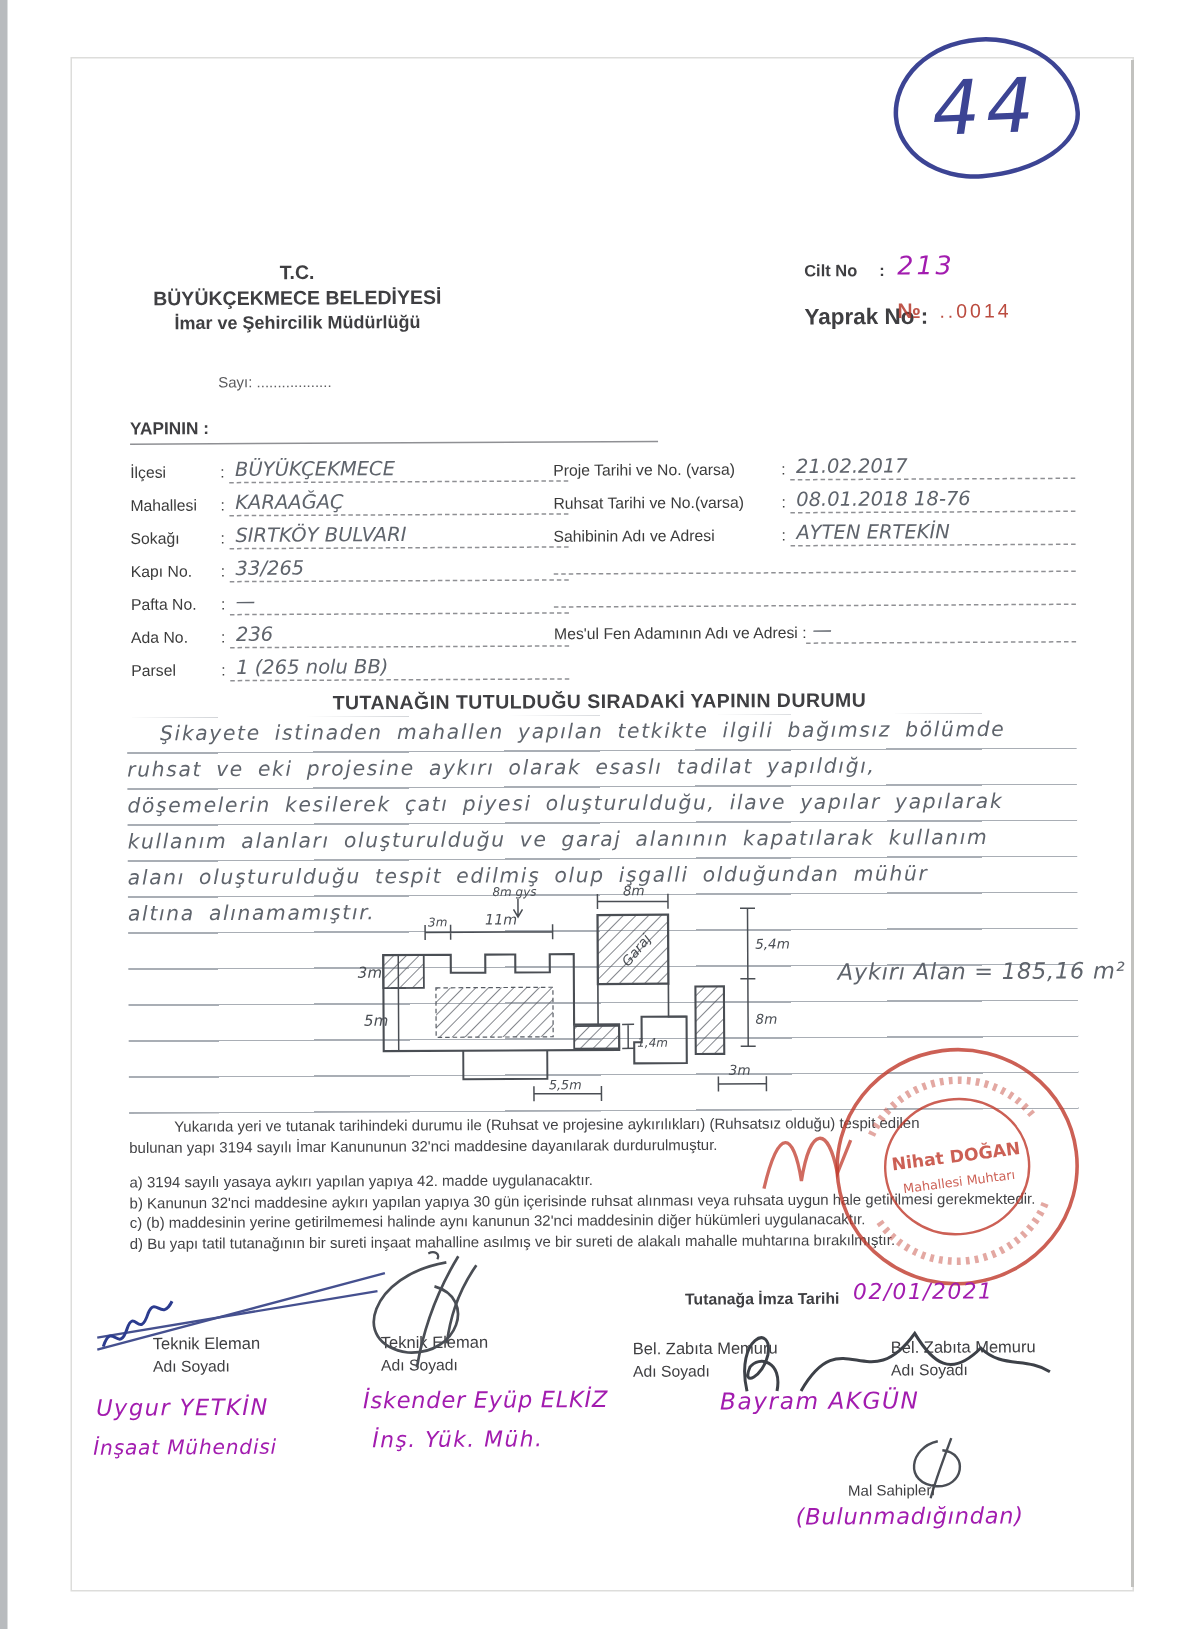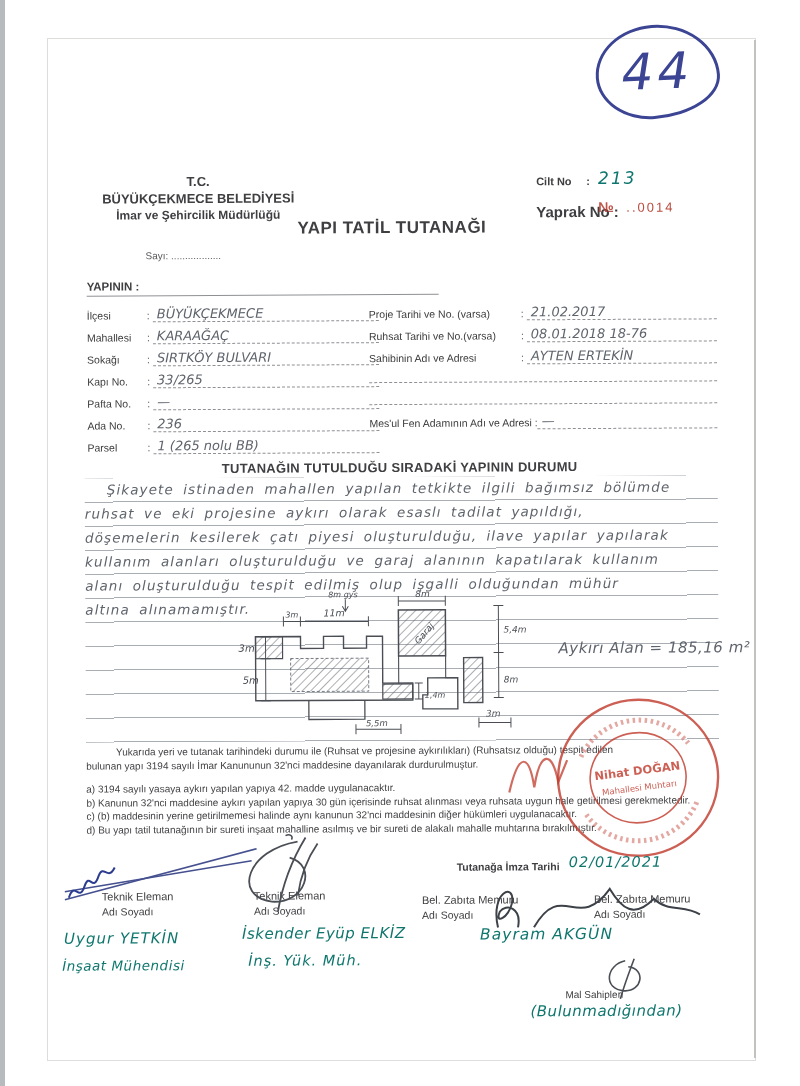--- a/index.html
+++ b/index.html
@@ -3,21 +3,21 @@
 <meta charset="utf-8">
 <style>
   html,body{margin:0;padding:0;background:#eceff0;}
   .page{position:relative;width:800px;height:1086px;background:#ffffff;overflow:hidden;
         font-family:"Liberation Sans",sans-serif;color:#3b3b3b;}
   .inner{position:absolute;inset:0;transform:rotate(-0.3deg);}
   .abs{position:absolute;}
   .printed{color:#3f3f42;}
   .b{font-weight:bold;}
   .hw{font-family:"DejaVu Sans",sans-serif;font-style:italic;color:#5f646c;}
-  .hw-dark{color:#0f766e;}
+  .hw-dark{color:#a21caf;}
   .red{color:#b4392c;}
   .blue{color:#3c4494;}
   .scan-border{border:1px solid #dddddb;}
   .edge-strip{background:#b8bbbe;}
   .frow{position:absolute;left:88px;width:292px;height:22px;display:flex;align-items:flex-end;font-size:10.5px;}
   .flabel{width:60px;flex:none;padding-bottom:1px;margin-top:40px;}
   .fcolon{flex:none;padding:0 3px 1px 0;}
   .fvalue{flex:1;border-bottom:1px dashed #8f9094;font-size:13px;line-height:15px;padding:0 0 0 4px;white-space:nowrap;}
   .rrow{position:absolute;left:370px;width:348px;height:22px;display:flex;align-items:flex-end;font-size:10.5px;}
   .rlabel{flex:none;padding-bottom:1px;}
@@ -47,21 +47,20 @@
       <span class="hw blue" style="font-size:50px;letter-spacing:4px;transform:rotate(2deg);">44</span>
     </div>
 
     <div class="abs printed b" style="left:90px;top:172px;width:220px;text-align:center;font-size:13px;line-height:17px;">
       <div>T.C.</div>
       <div>BÜYÜKÇEKMECE BELEDİYESİ</div>
       <div style="font-size:12px;">İmar ve Şehircilik Müdürlüğü</div>
     </div>
     <div class="abs printed" style="left:147px;top:249px;font-size:10px;color:#5a5a5d;text-align:right;">Sayı: ..................</div>
 
-    <div class="abs printed b" style="left:299px;top:218px;font-size:17px;letter-spacing:0.5px;">YAPI TATİL TUTANAĞI</div>
 
     <div class="abs printed b" style="left:538px;top:176px;font-size:11px;">Cilt No</div>
     <div class="abs printed b" style="left:588px;top:176px;font-size:11px;">:</div>
     <div class="abs hw hw-dark" style="left:600px;top:169px;font-size:17px;letter-spacing:2px;">213</div>
 
     <div class="abs printed b" style="left:538px;top:204px;font-size:15px;">Yaprak No :</div>
     <div class="abs red" style="left:600px;top:200px;font-size:14px;font-weight:bold;opacity:.85;">№</div>
     <div class="abs red" style="left:628px;top:201px;font-size:13px;letter-spacing:2px;opacity:.9;">..0014</div>
 
     <div class="abs printed b" style="left:88px;top:279px;width:352px;font-size:11.5px;border-bottom:1px solid #8f9094;padding-bottom:3px;">YAPININ :</div>

